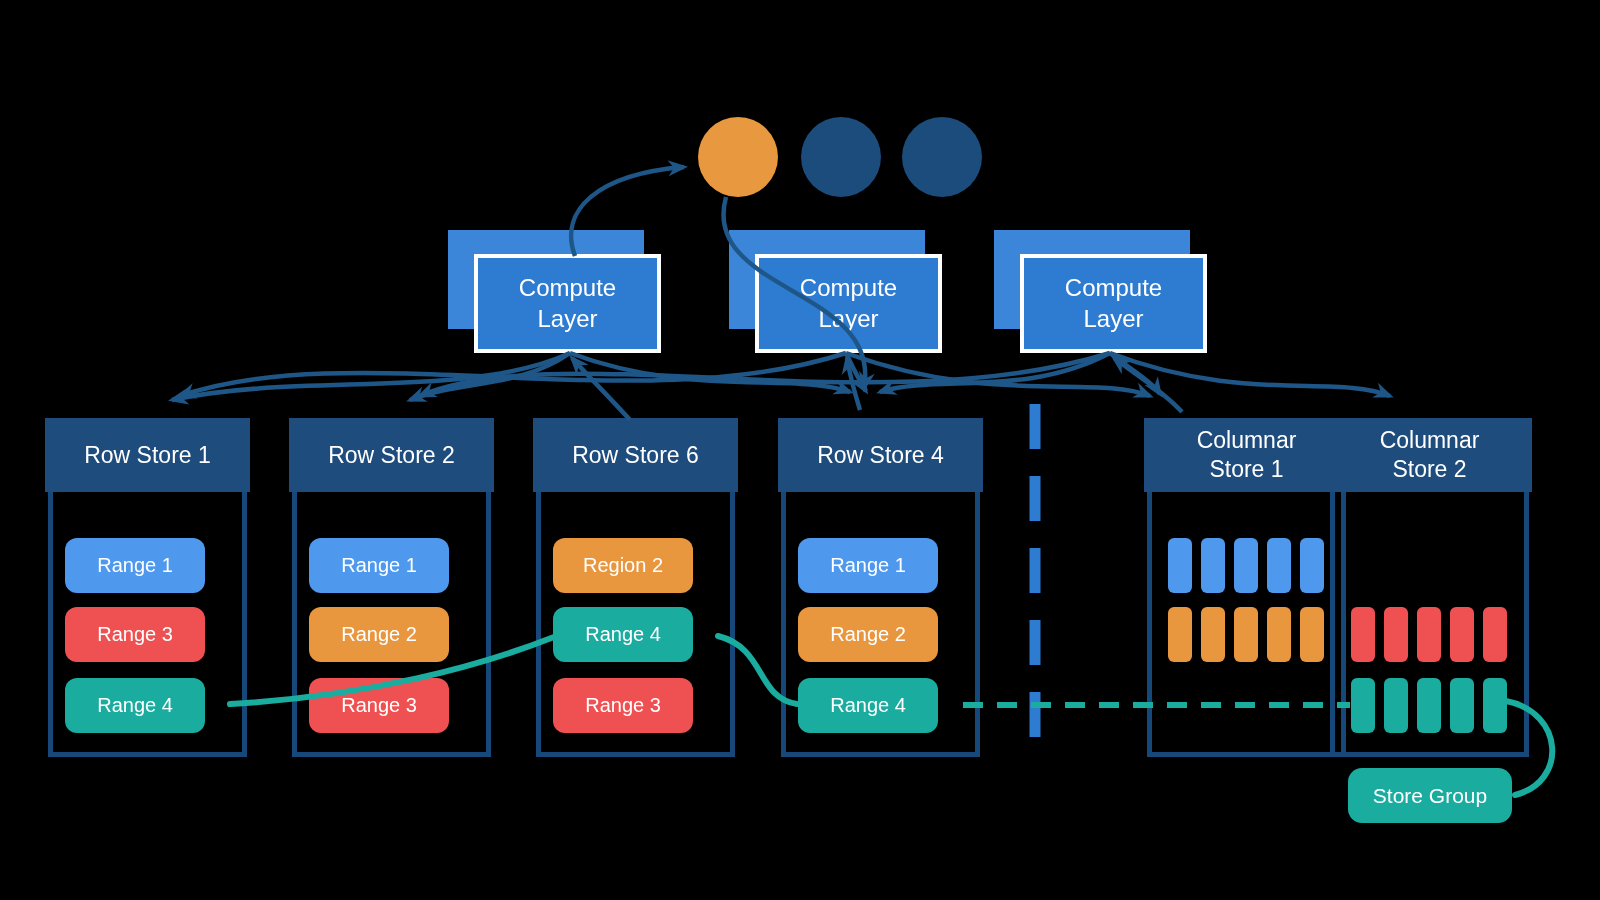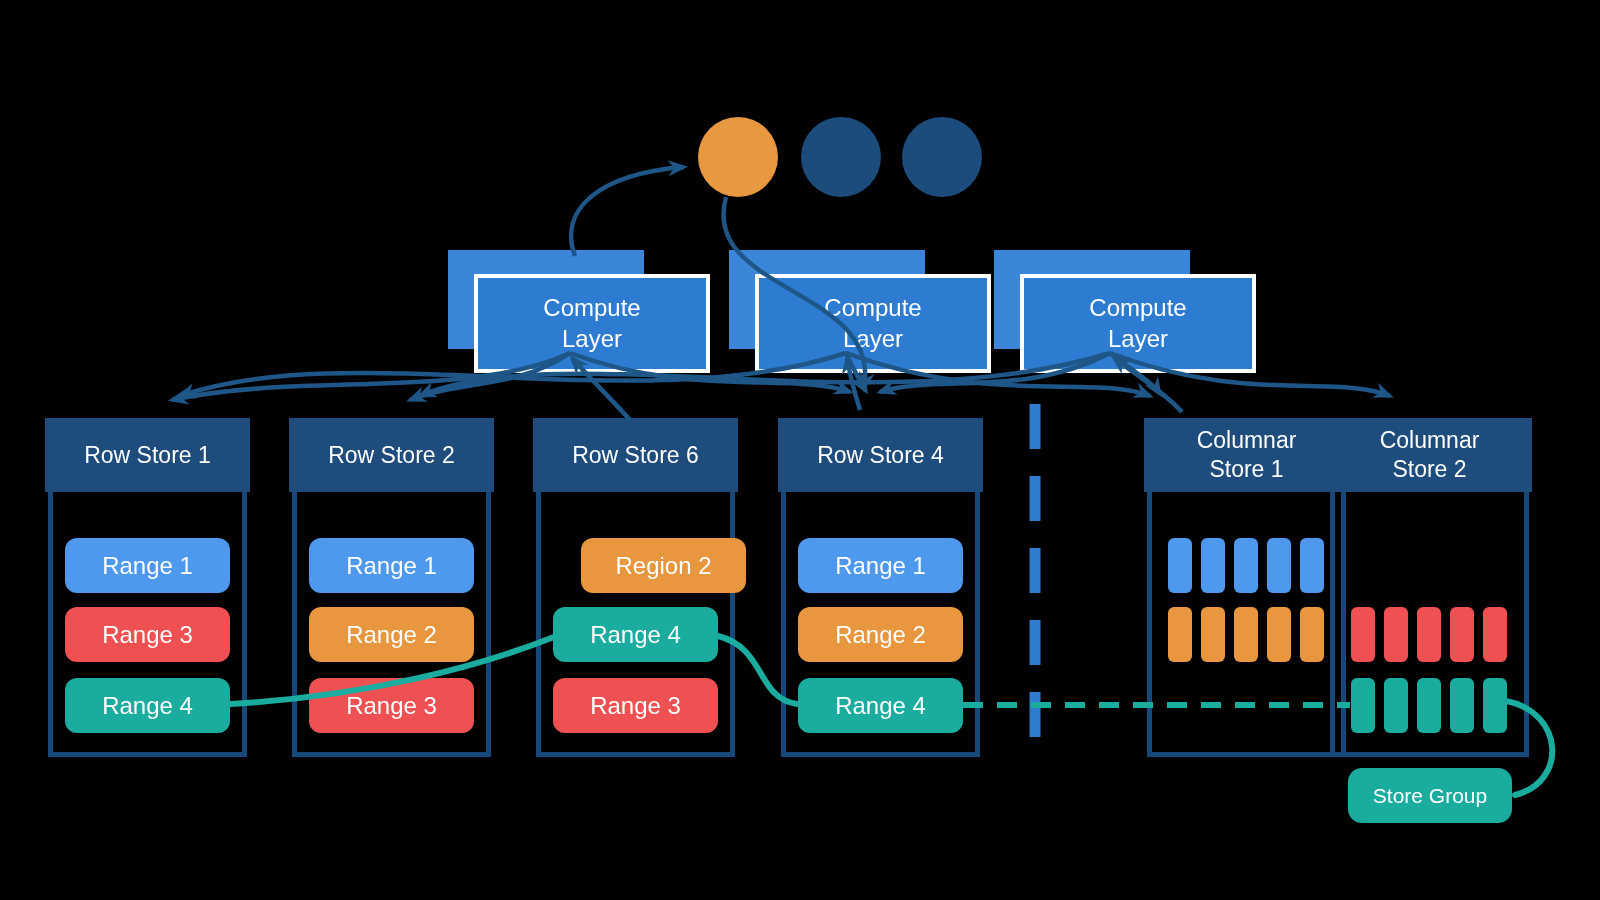--- a/index.html
+++ b/index.html
@@ -1,33 +1,33 @@
 <!DOCTYPE html>
 <html><head>
 <meta charset="utf-8">
 <style>
   html,body{margin:0;padding:0;background:#000;}
   #canvas{position:relative;width:1600px;height:900px;background:#000;overflow:hidden;
           font-family:"Liberation Sans",sans-serif;}
   .circle{position:absolute;width:80px;height:80px;border-radius:50%;top:117px;}
-  .compute{position:absolute;width:236px;height:99px;margin-top:20px;}
+  .compute{position:absolute;width:187px;height:99px;}
   .compute .shadow{position:absolute;left:-26px;top:-24px;width:196px;height:99px;background:#3B86D9;}
   .compute .front{position:absolute;inset:0;background:#2E7CD1;border:4px solid #fff;
                   box-sizing:border-box;display:flex;align-items:center;justify-content:center;}
   .compute .front span{color:#fff;font-size:24px;font-weight:500;text-align:center;
                        width:130px;line-height:1.28;}
   .store{position:absolute;top:418px;width:205px;height:339px;}
   .store .hdr{position:absolute;left:0;top:0;width:100%;height:74px;background:#1D4C7D;
               display:flex;align-items:center;justify-content:center;}
   .store .hdr span{color:#fff;font-size:23px;font-weight:500;text-align:center;line-height:1.25;
                    max-width:150px;}
   .store .body{position:absolute;left:3px;right:3px;top:74px;bottom:0;
                border:5px solid #164979;border-top:none;box-sizing:border-box;}
-  .pill{position:absolute;left:20px;width:165px;height:55px;border-radius:12px;
-        display:flex;align-items:center;justify-content:center;color:#fff;font-size:24px;
+  .pill{position:absolute;left:20px;width:140px;height:55px;border-radius:12px;
+        display:flex;align-items:center;justify-content:center;color:#fff;font-size:20px;
         font-weight:500;z-index:4;}
   .bar{position:absolute;width:24px;height:55px;border-radius:6px;z-index:4;}
   #raft{position:absolute;left:1348px;top:768px;width:164px;height:55px;border-radius:14px;
         background:#1BACA0;display:flex;align-items:center;justify-content:center;
         color:#fff;font-size:21px;font-weight:500;z-index:4;}
   #lines{position:absolute;left:0;top:0;z-index:5;pointer-events:none;}
   .layer2{z-index:2;}
 </style>
 </head>
 <body>
@@ -73,21 +73,21 @@
     <div class="body"></div>
   <div class="pill" style="top: 120px; background: rgb(78, 153, 238);">Range 1</div>
       <div class="pill" style="top: 189px; background: rgb(233, 151, 62);">Range 2</div>
       <div class="pill" style="top: 260px; background: rgb(239, 81, 82);">Range 3</div>
     </div>
   <div class="store layer2" style="left:533px;">
     <div class="hdr">
         <span>Row Store 6</span>
       </div>
     <div class="body"></div>
-  <div class="pill" style="top: 120px; background: rgb(233, 151, 62); margin-left: 28px;">Region 2</div>
+  <div class="pill" style="top: 120px; background: rgb(233, 151, 62);">Region 2</div>
       <div class="pill" style="top: 189px; background: rgb(27, 172, 160);">Range 4</div>
       <div class="pill" style="top: 260px; background: rgb(239, 81, 82);">Range 3</div>
     </div>
   <div class="store layer2" style="left:778px;">
     <div class="hdr">
         <span>Row Store 4</span>
       </div>
     <div class="body"></div>
   <div class="pill" style="top: 120px; background: rgb(78, 153, 238);">Range 1</div>
       <div class="pill" style="top: 189px; background: rgb(233, 151, 62);">Range 2</div>

